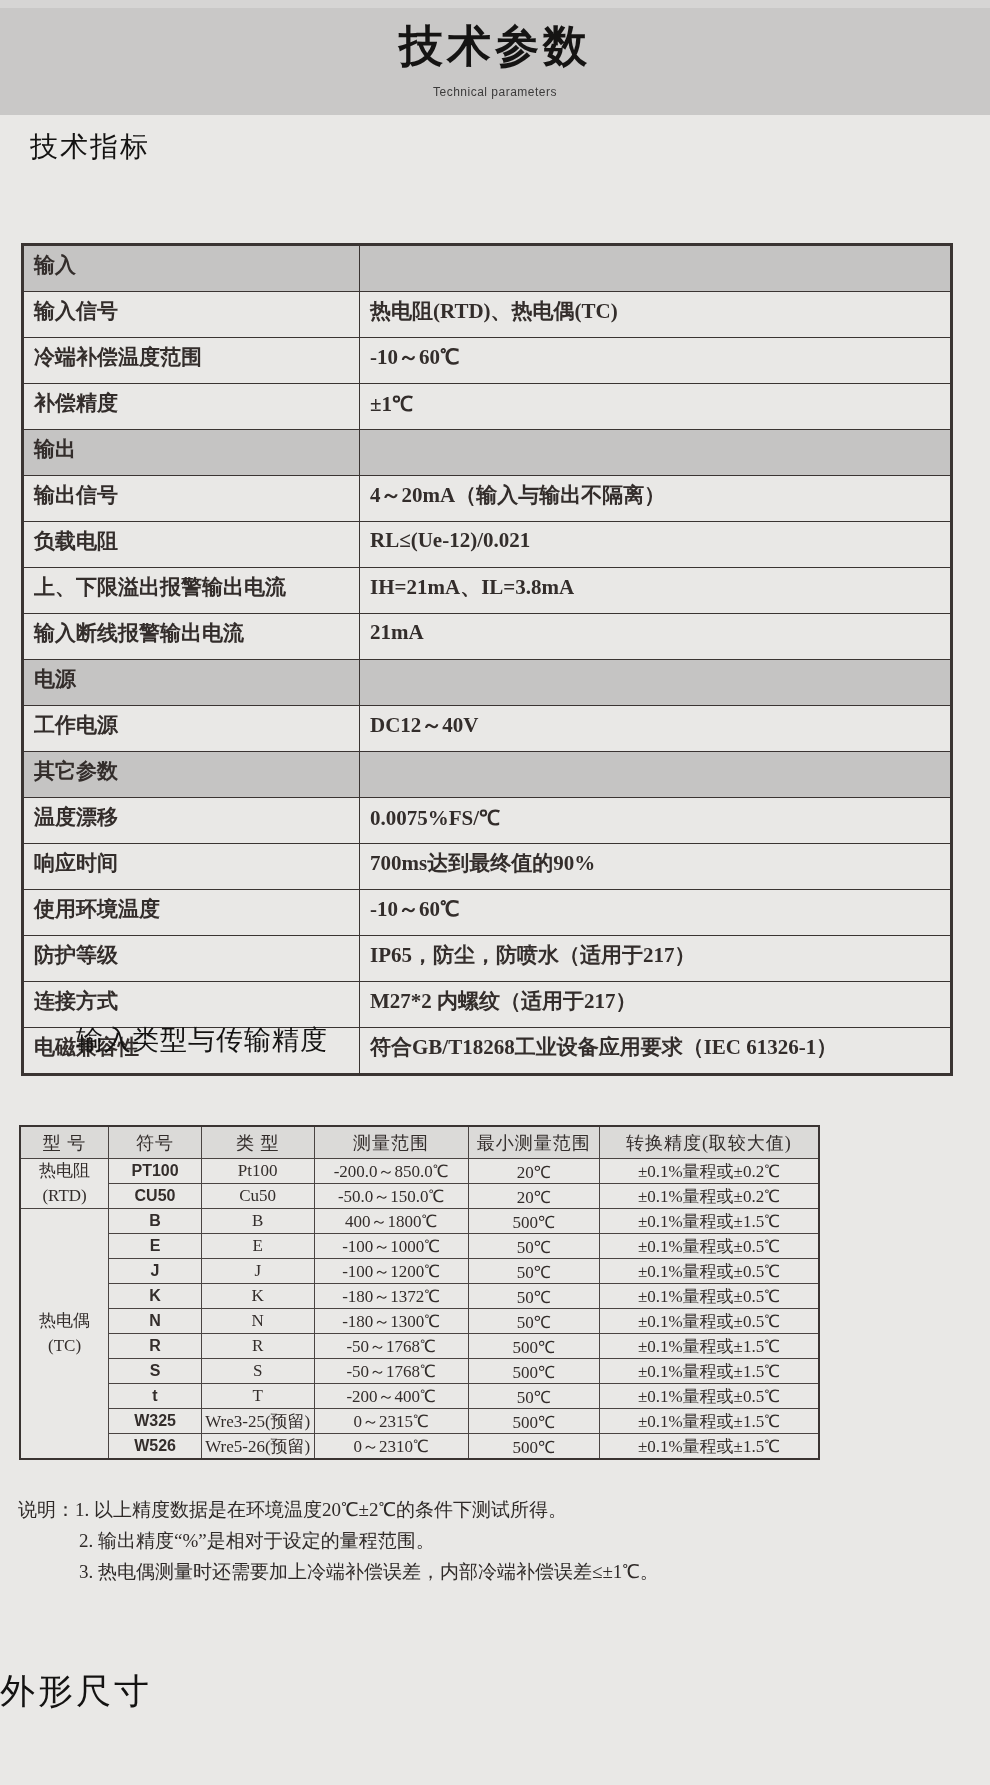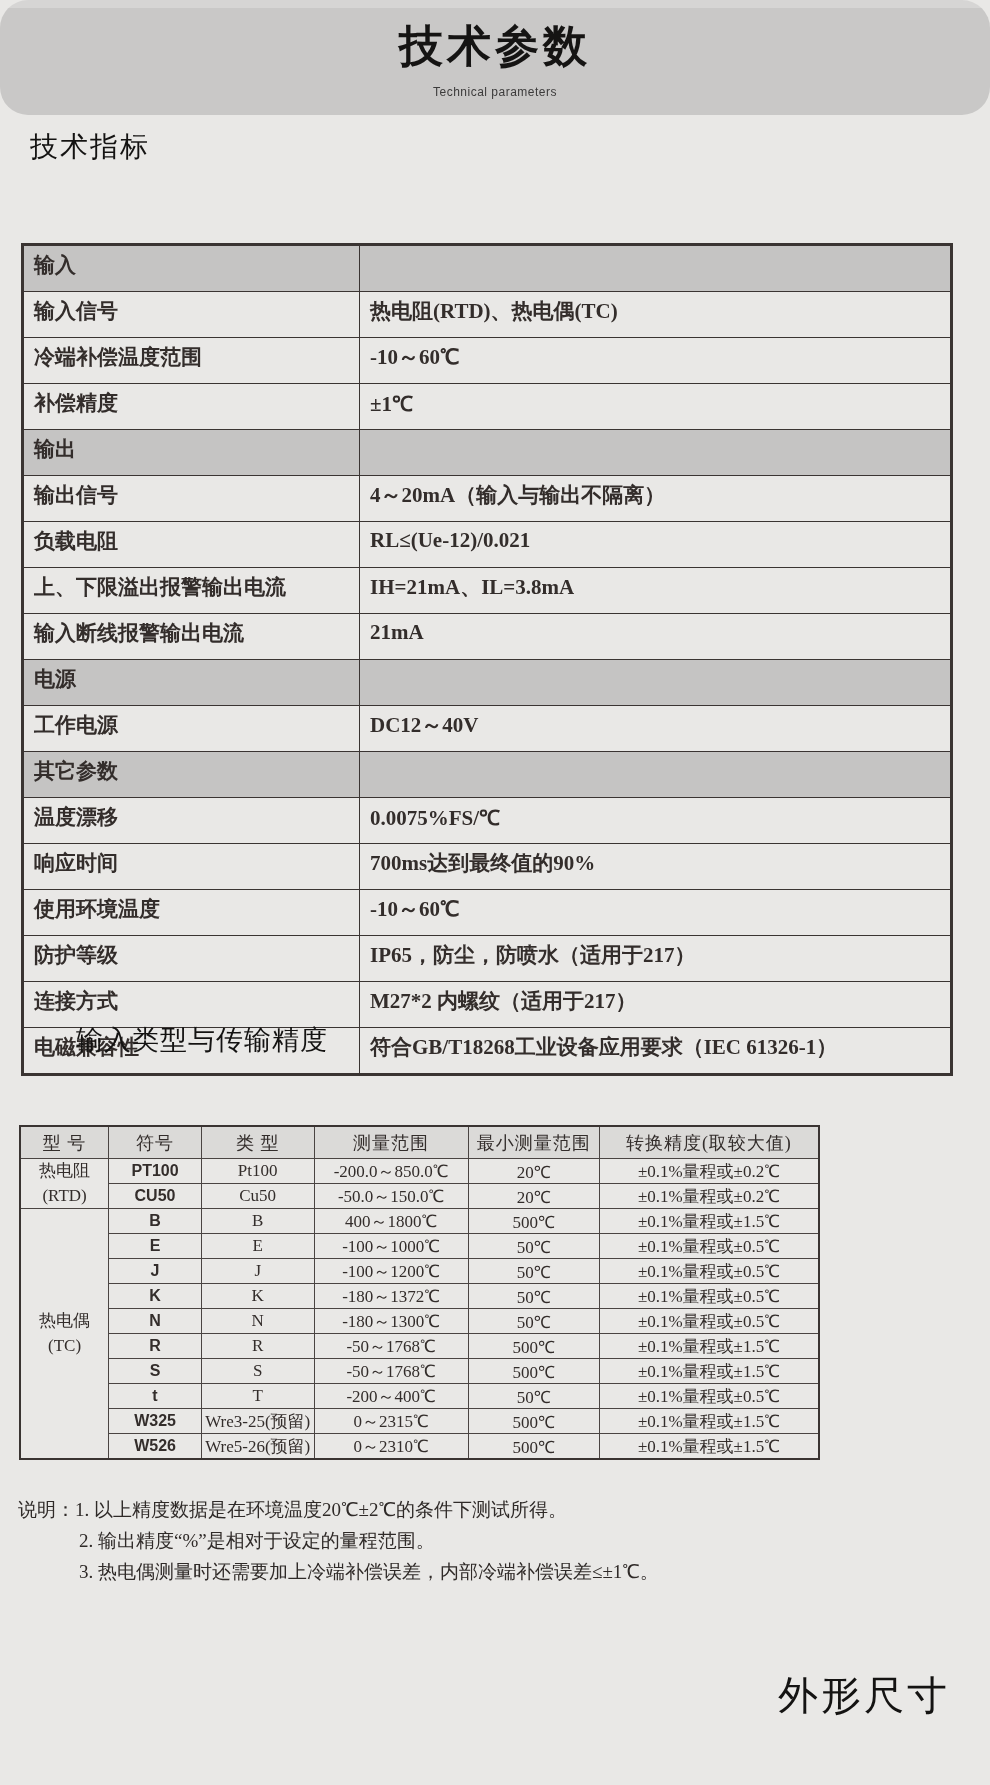--- a/index.html
+++ b/index.html
@@ -11,40 +11,39 @@
     position:relative;
     overflow:hidden;
   }
   .page{position:absolute;inset:0;}
 
   
   .banner{
     position:absolute;top:0;left:0;width:990px;height:115px;
     background:linear-gradient(#d6d5d4 0,#d6d5d4 8px,#c9c8c7 8px,#c9c8c7 100%);
     text-align:center;
-    border-radius:28px;
   }
   .banner-title{
     margin:0;padding-top:22px;
     font-size:44px;font-weight:bold;letter-spacing:4px;color:#151413;
     line-height:1.1;
   }
   .banner-subtitle{
     margin:15px;font-size:12px;color:#3c3b3b;letter-spacing:0.5px;
   }
 
   
   .sec-heading{
     position:absolute;font-weight:500;color:#141312;
   }
   .spec-heading{top:128px;left:30px;font-size:28px;letter-spacing:2px;}
   .accuracy-heading{top:1022px;left:28px;font-size:27px;letter-spacing:1px;margin-left:48px;}
   .dim-heading{
     position:absolute;top:1668px;left:0;width:950px;
-    text-align:right;font-size:40px;letter-spacing:3px;color:#141312;font-weight:500;
+    text-align:left;font-size:35px;letter-spacing:3px;color:#141312;font-weight:500;
   }
 
   
   .spec-table{
     position:absolute;top:243px;left:21px;width:932px;
     border-collapse:collapse;table-layout:fixed;
     font-family:"Liberation Serif", serif;
     font-size:21px;font-weight:bold;color:#332d2b;
   }
   .spec-table td{

